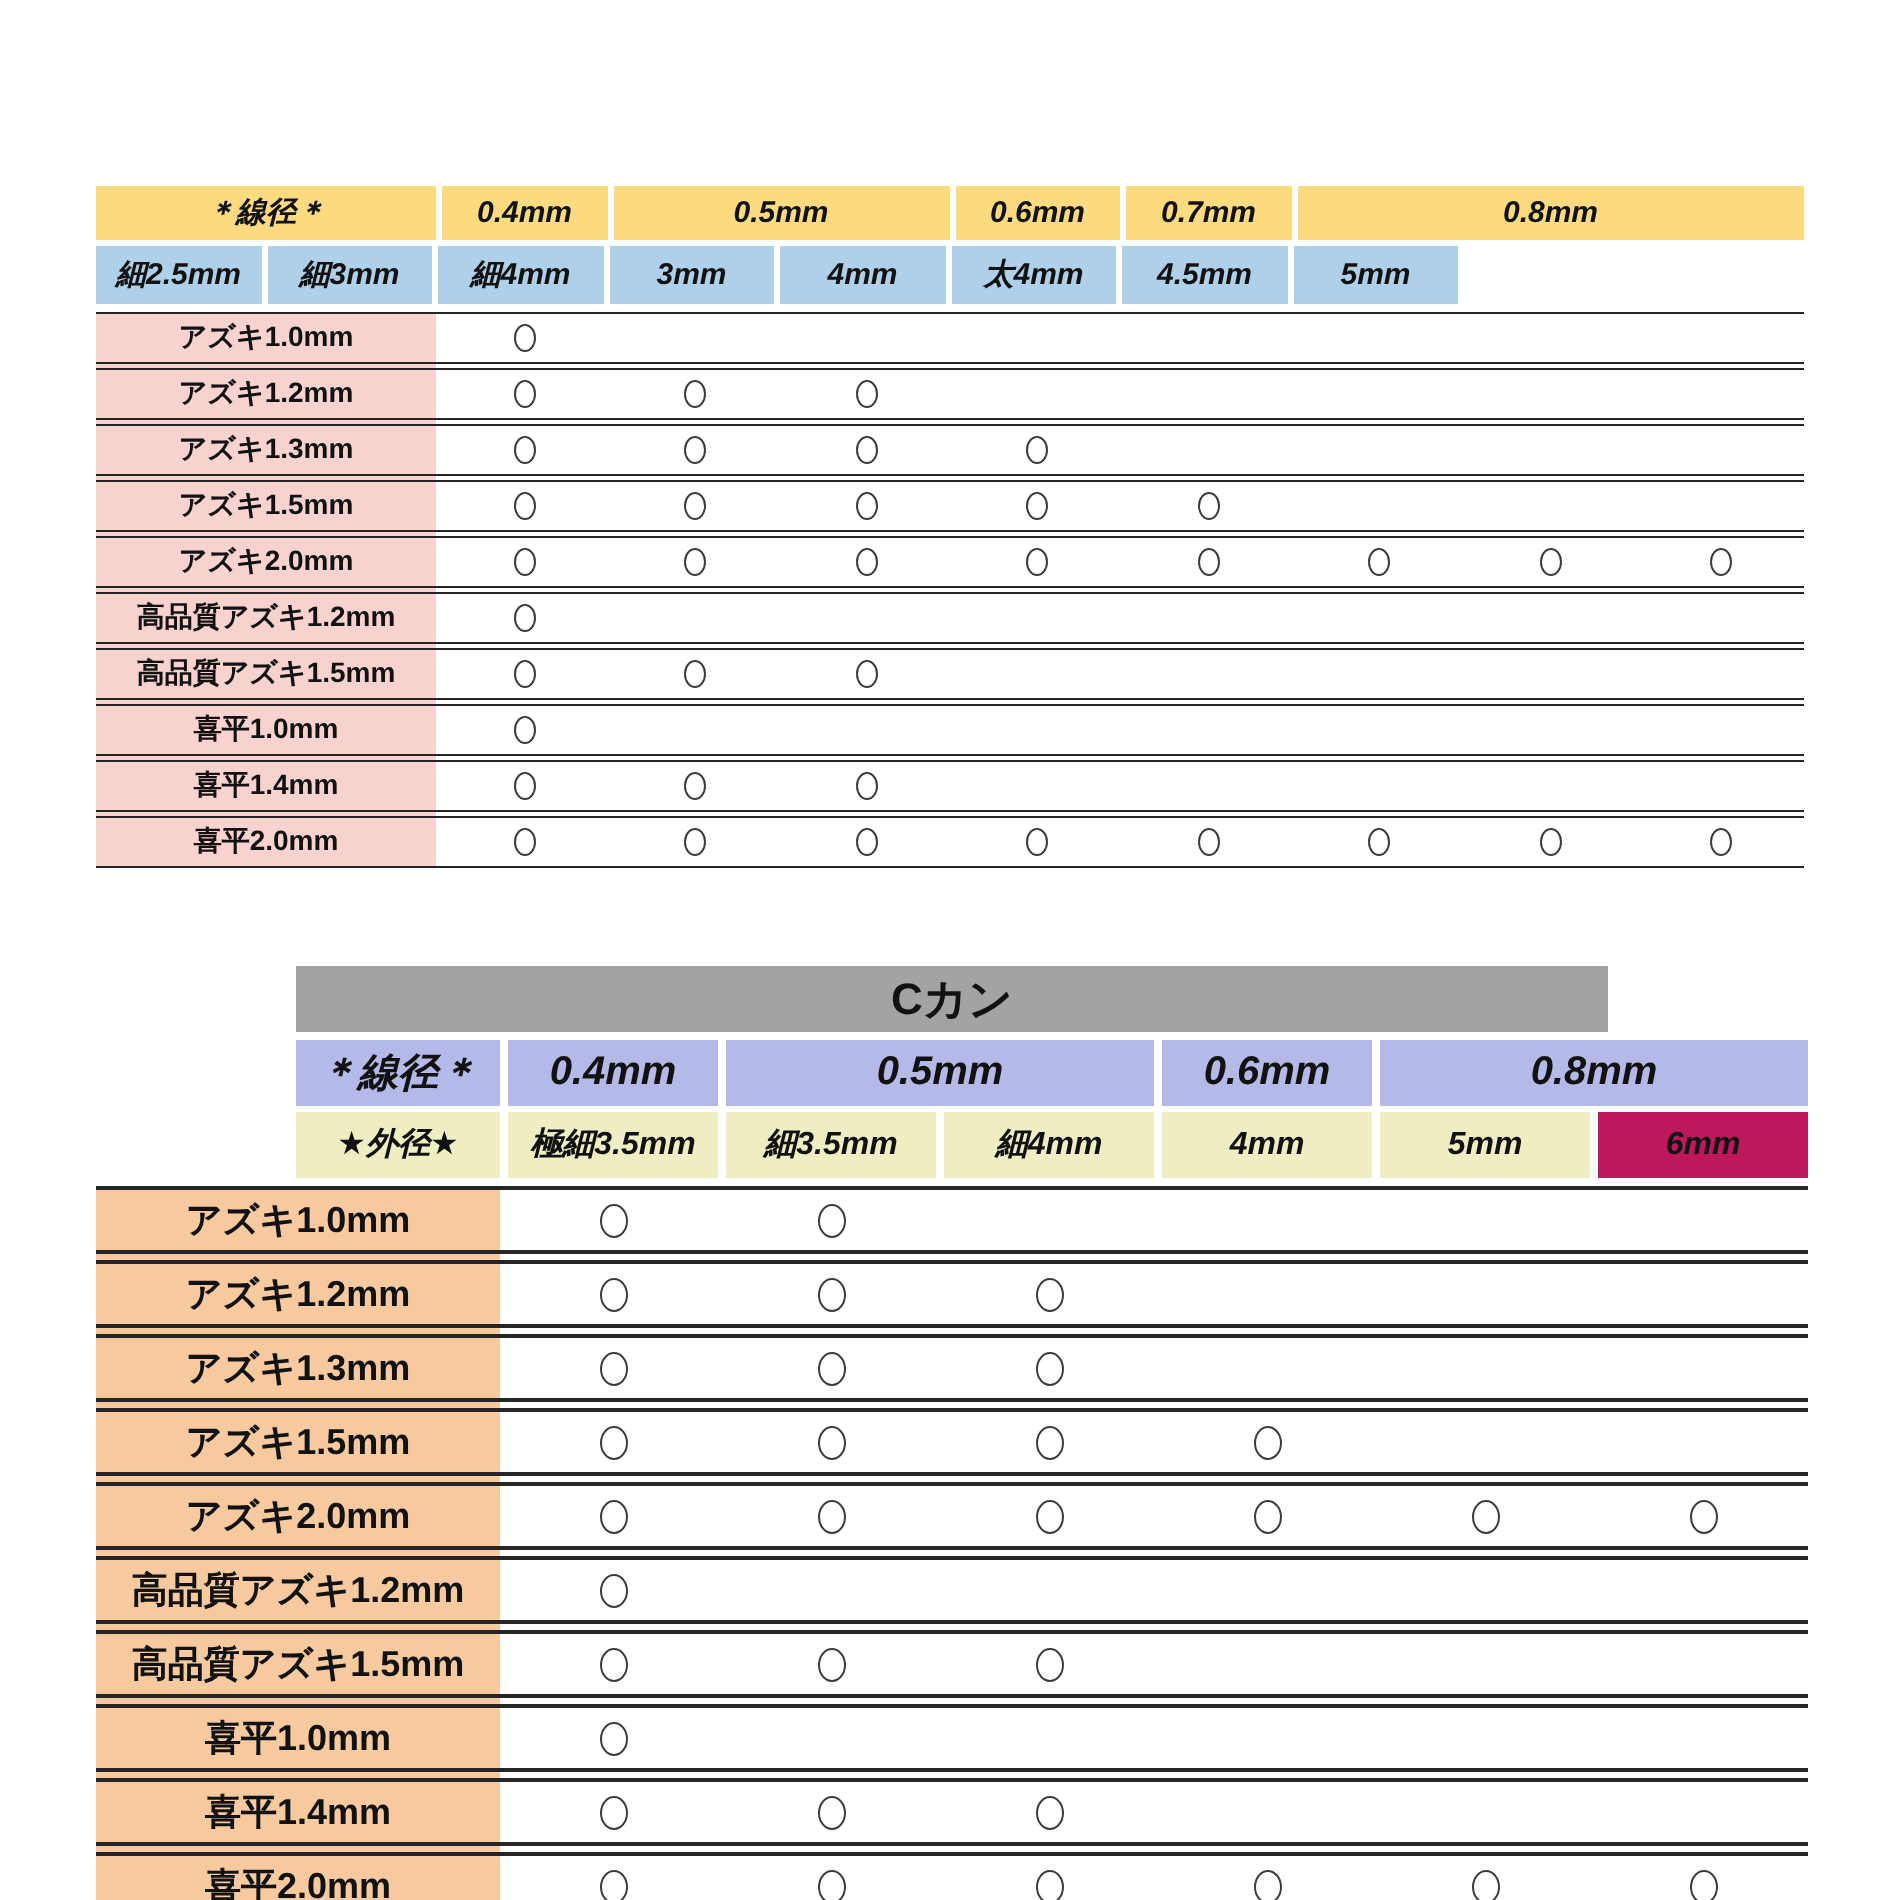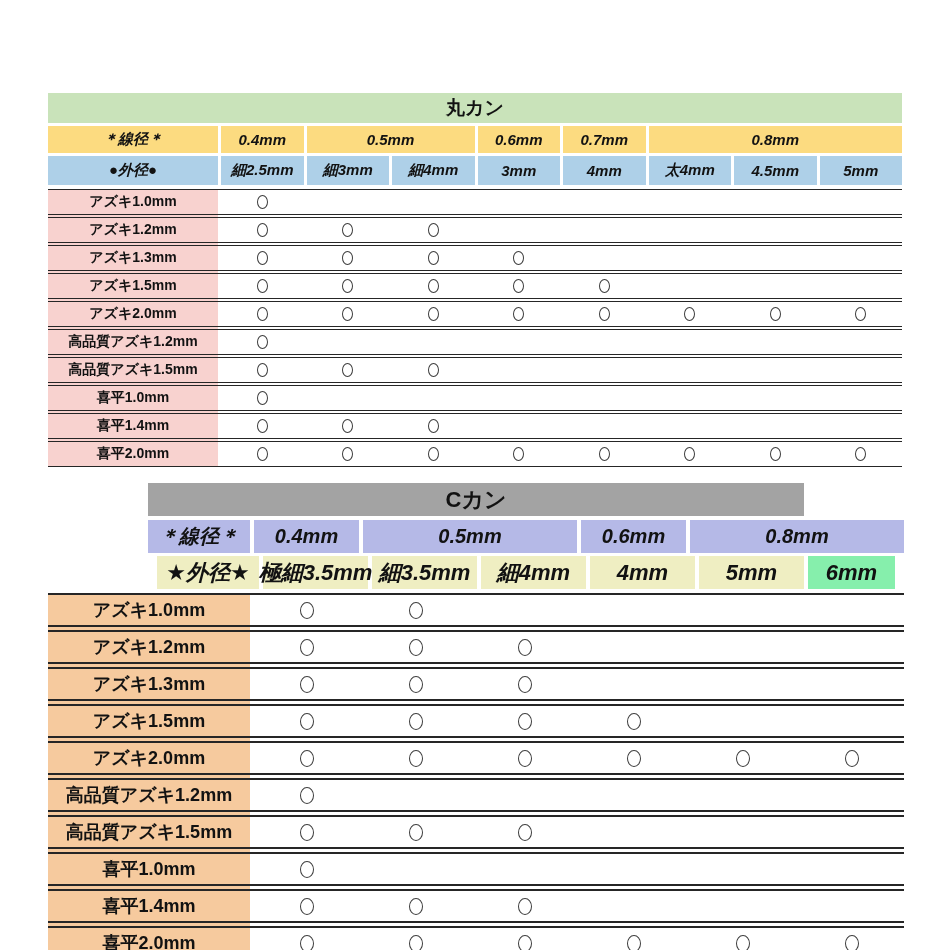--- a/index.html
+++ b/index.html
@@ -17,52 +17,50 @@
   #tbl-1{left:48px;top:483px;width:856px;}
   .band{text-align:center;color:#121212;}
   #tbl-0 .band{height:30px;line-height:30px;font-size:19px;margin-bottom:3px;}
   #tbl-1 .band{height:33px;line-height:33px;font-size:22px;margin-bottom:4px;}
   .hrow{display:flex;font-style:italic;}
   #tbl-0 .hrow{gap:3px;}
   #tbl-1 .hrow{gap:4px;}
   #tbl-0 .wire-row{height:27px;margin-bottom:3px;font-size:15px;}
   #tbl-0 .outer-row{height:29px;margin-bottom:4px;font-size:15px;}
   #tbl-1 .wire-row{height:33px;margin-bottom:3px;font-size:20px;}
-  #tbl-1 .outer-row{height:33px;margin-bottom:4px;font-size:22px;justify-content:center;}
+  #tbl-1 .outer-row{height:33px;margin-bottom:4px;font-size:16px;}
   .cell{display:flex;align-items:center;justify-content:center;white-space:nowrap;}
   .rows{position:relative;}
   .rows::before{
     content:"";position:absolute;left:0;top:0;bottom:0;
     width:var(--stripW);background:var(--stripC);
   }
   .row{position:relative;display:flex;border-style:solid;border-color:#262626;}
   #tbl-0 .row{height:24px;border-width:1.5px 0;margin-bottom:2px;gap:3px;}
   #tbl-1 .row{height:30px;border-width:2px 0;margin-bottom:3px;gap:4px;}
   #tbl-0 .rlabel{font-size:14px;}
   #tbl-1 .rlabel{font-size:18px;}
   .circle{border-style:solid;border-color:#3d3d3d;border-radius:50%;background:transparent;box-sizing:border-box;}
   #tbl-0 .circle{width:11px;height:14px;border-width:1.6px;}
   #tbl-1 .circle{width:14px;height:17px;border-width:1.9px;}
 </style>
 </head>
 <body>
 
 <div class="page">
   <section class="tbl" id="tbl-0">
-      <div class="band" style="background: rgb(201, 227, 186); margin-left: 0px; width: 854px;">丸カン</div>
       <div class="hrow wire-row">
         <div class="cell hlabel" style="margin-left: 0px; width: 170px; background: rgb(252, 219, 128);">＊線径＊</div>
         <div class="cell" style="width: 82.5px; background: rgb(252, 219, 128);">0.4mm</div>
         <div class="cell" style="width: 168px; background: rgb(252, 219, 128);">0.5mm</div>
         <div class="cell" style="width: 82.5px; background: rgb(252, 219, 128);">0.6mm</div>
         <div class="cell" style="width: 82.5px; background: rgb(252, 219, 128);">0.7mm</div>
         <div class="cell" style="width: 253.5px; background: rgb(252, 219, 128);">0.8mm</div>
       </div>
       <div class="hrow outer-row">
-        <div class="cell hlabel" style="margin-left: 0px; width: 170px; background: rgb(174, 208, 232);">●外径●</div>
         <div class="cell" style="width: 82.5px; background: rgb(174, 208, 232);">細2.5mm</div>
         <div class="cell" style="width: 82.5px; background: rgb(174, 208, 232);">細3mm</div>
         <div class="cell" style="width: 82.5px; background: rgb(174, 208, 232);">細4mm</div>
         <div class="cell" style="width: 82.5px; background: rgb(174, 208, 232);">3mm</div>
         <div class="cell" style="width: 82.5px; background: rgb(174, 208, 232);">4mm</div>
         <div class="cell" style="width: 82.5px; background: rgb(174, 208, 232);">太4mm</div>
         <div class="cell" style="width: 82.5px; background: rgb(174, 208, 232);">4.5mm</div>
         <div class="cell" style="width: 82.5px; background: rgb(174, 208, 232);">5mm</div>
       </div>
       <div class="rows" style="--stripW: 170px; --stripC: #f8d2cf;">
@@ -261,21 +259,21 @@
         <div class="cell" style="width: 105px; background: rgb(181, 185, 231);">0.6mm</div>
         <div class="cell" style="width: 214px; background: rgb(181, 185, 231);">0.8mm</div>
       </div>
       <div class="hrow outer-row">
         <div class="cell hlabel" style="margin-left: 100px; width: 102px; background: rgb(239, 238, 194);">★外径★</div>
         <div class="cell" style="width: 105px; background: rgb(239, 238, 194);">極細3.5mm</div>
         <div class="cell" style="width: 105px; background: rgb(239, 238, 194);">細3.5mm</div>
         <div class="cell" style="width: 105px; background: rgb(239, 238, 194);">細4mm</div>
         <div class="cell" style="width: 105px; background: rgb(239, 238, 194);">4mm</div>
         <div class="cell" style="width: 105px; background: rgb(239, 238, 194);">5mm</div>
-        <div class="cell" style="width: 87px; background: #86efac;">6mm</div>
+        <div class="cell" style="width: 105px; background: #be185d;">6mm</div>
       </div>
       <div class="rows" style="--stripW: 202px; --stripC: #f6ca9e;">
         <div class="row">
           <div class="cell rlabel" style="width: 202px;">アズキ1.0mm</div>
           <div class="cell mcell" style="width: 105px;">
             <div class="circle"></div>
           </div>
           <div class="cell mcell" style="width: 105px;">
             <div class="circle"></div>
           </div>

